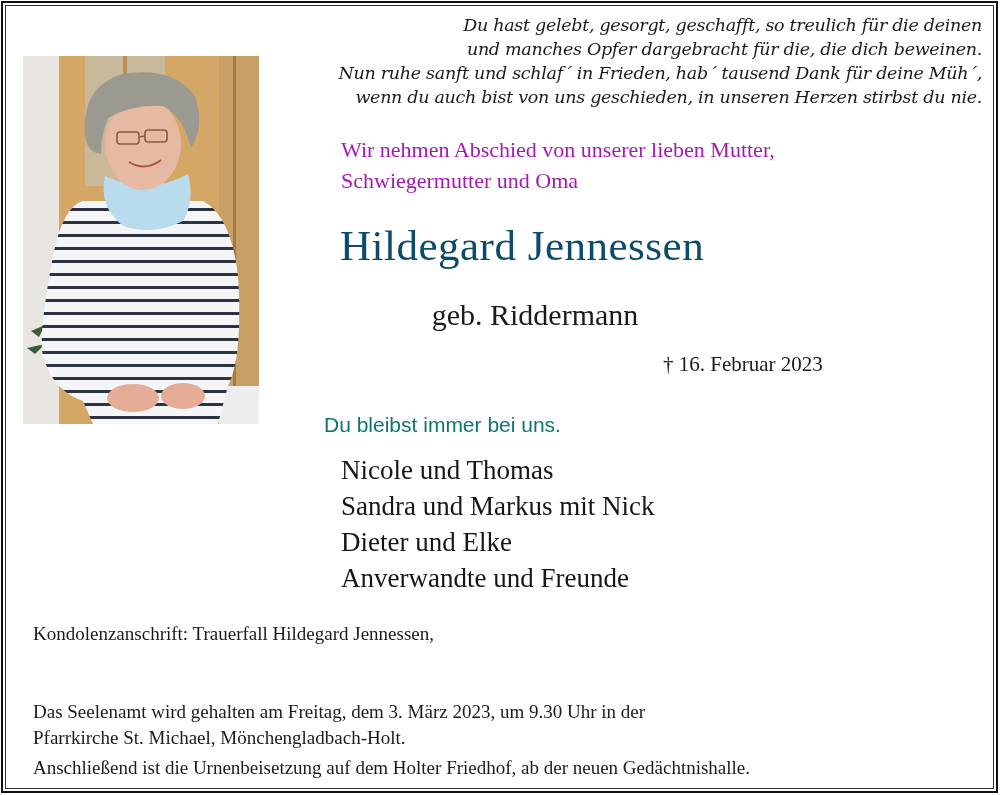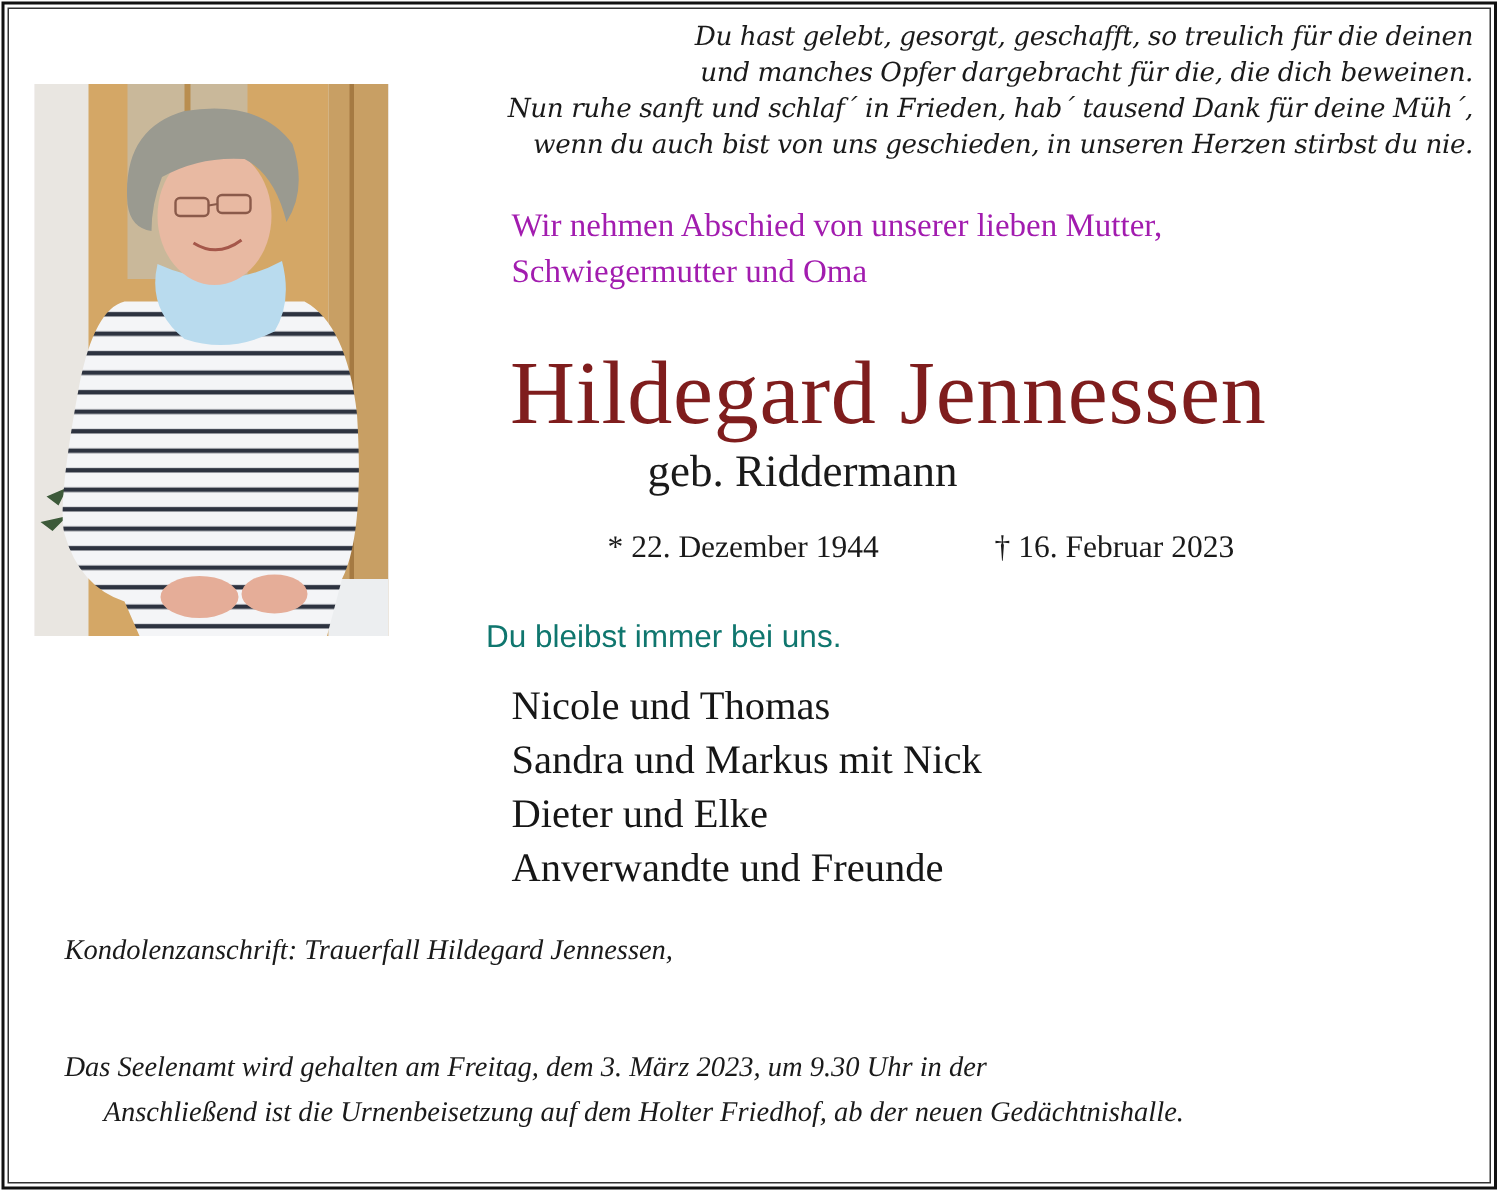--- a/index.html
+++ b/index.html
@@ -31,23 +31,23 @@
     .poem div { white-space: nowrap; }
 
     .intro {
       position: absolute; left: 341px; top: 134px;
       font-family: "Liberation Serif", serif;
       font-size: 22px; line-height: 31px; color: #a21caf;
     }
     .intro div { white-space: nowrap; }
 
     .name {
-      position: absolute; left: 340px; top: 226px; width: 580px;
+      position: absolute; left: 340px; top: 210px; width: 580px;
       font-family: "Liberation Serif", serif;
-      font-size: 60px; line-height: 72px; color: #7f1d1d; white-space: nowrap;
+      font-size: 43px; line-height: 72px; color: #0c4a6e; white-space: nowrap;
       letter-spacing: 0.5px;
     }
     .birthname {
       position: absolute; left: 340px; top: 301px; width: 390px; text-align: center;
       font-family: "Liberation Serif", serif;
       font-size: 30px; line-height: 28px; color: #1a1a1a;
     }
     .dates {
       position: absolute; top: 350px; left: 405px;
       font-family: "Liberation Serif", serif;
@@ -62,28 +62,28 @@
     }
 
     .mourners {
       position: absolute; left: 341px; top: 452px;
       font-family: "Liberation Serif", serif;
       font-size: 27px; line-height: 36px; color: #161616;
     }
     .mourners div { white-space: nowrap; }
 
     .condolence, .service {
-      position: absolute; left: 43px;
+      position: absolute; left: 33px;
       font-family: "Liberation Serif", serif;
-      font-size: 19px; line-height: 26px; color: #1a1a1a; font-style: italic;
+      font-size: 19px; line-height: 26px; color: #1a1a1a;
     }
     .condolence { top: 621px; }
     .service { top: 699px; }
     .condolence div, .service div { white-space: nowrap; }
-    .service .burial { margin-top: 4px; margin-left: 26px; }
+    .service .burial { margin-top: 4px; }
   </style>
 </head>
 <body>
 
 <div class="frame-outer"></div>
 <div class="frame-inner"></div>
 
 <div class="photo">
   <svg viewBox="0 0 236 368" preserveAspectRatio="none">
     <defs>
@@ -129,33 +129,33 @@
 
 <div class="intro">
   <div>Wir nehmen Abschied von unserer lieben Mutter,</div>
   <div>Schwiegermutter und Oma</div>
 </div>
 
 <div class="name">Hildegard Jennessen</div>
 <div class="birthname">geb. Riddermann</div>
 
 <div class="dates">
-  <span>* 22. Dezember 1944</span>
   <span class="death">† 16. Februar 2023</span>
 </div>
 
 <div class="motto">Du bleibst immer bei uns.</div>
 
 <div class="mourners">
   <div>Nicole und Thomas</div>
   <div>Sandra und Markus mit Nick</div>
   <div>Dieter und Elke</div>
   <div>Anverwandte und Freunde</div>
 </div>
 
 <div class="condolence">
   <div>Kondolenzanschrift: Trauerfall Hildegard Jennessen,</div>
 </div>
 
 <div class="service">
   <div>Das Seelenamt wird gehalten am Freitag, dem 3. März 2023, um 9.30 Uhr in der</div>
+  <div>Pfarrkirche St. Michael, Mönchengladbach-Holt.</div>
   <div class="burial">Anschließend ist die Urnenbeisetzung auf dem Holter Friedhof, ab der neuen Gedächtnishalle.</div>
 </div>
 
 </body></html>

